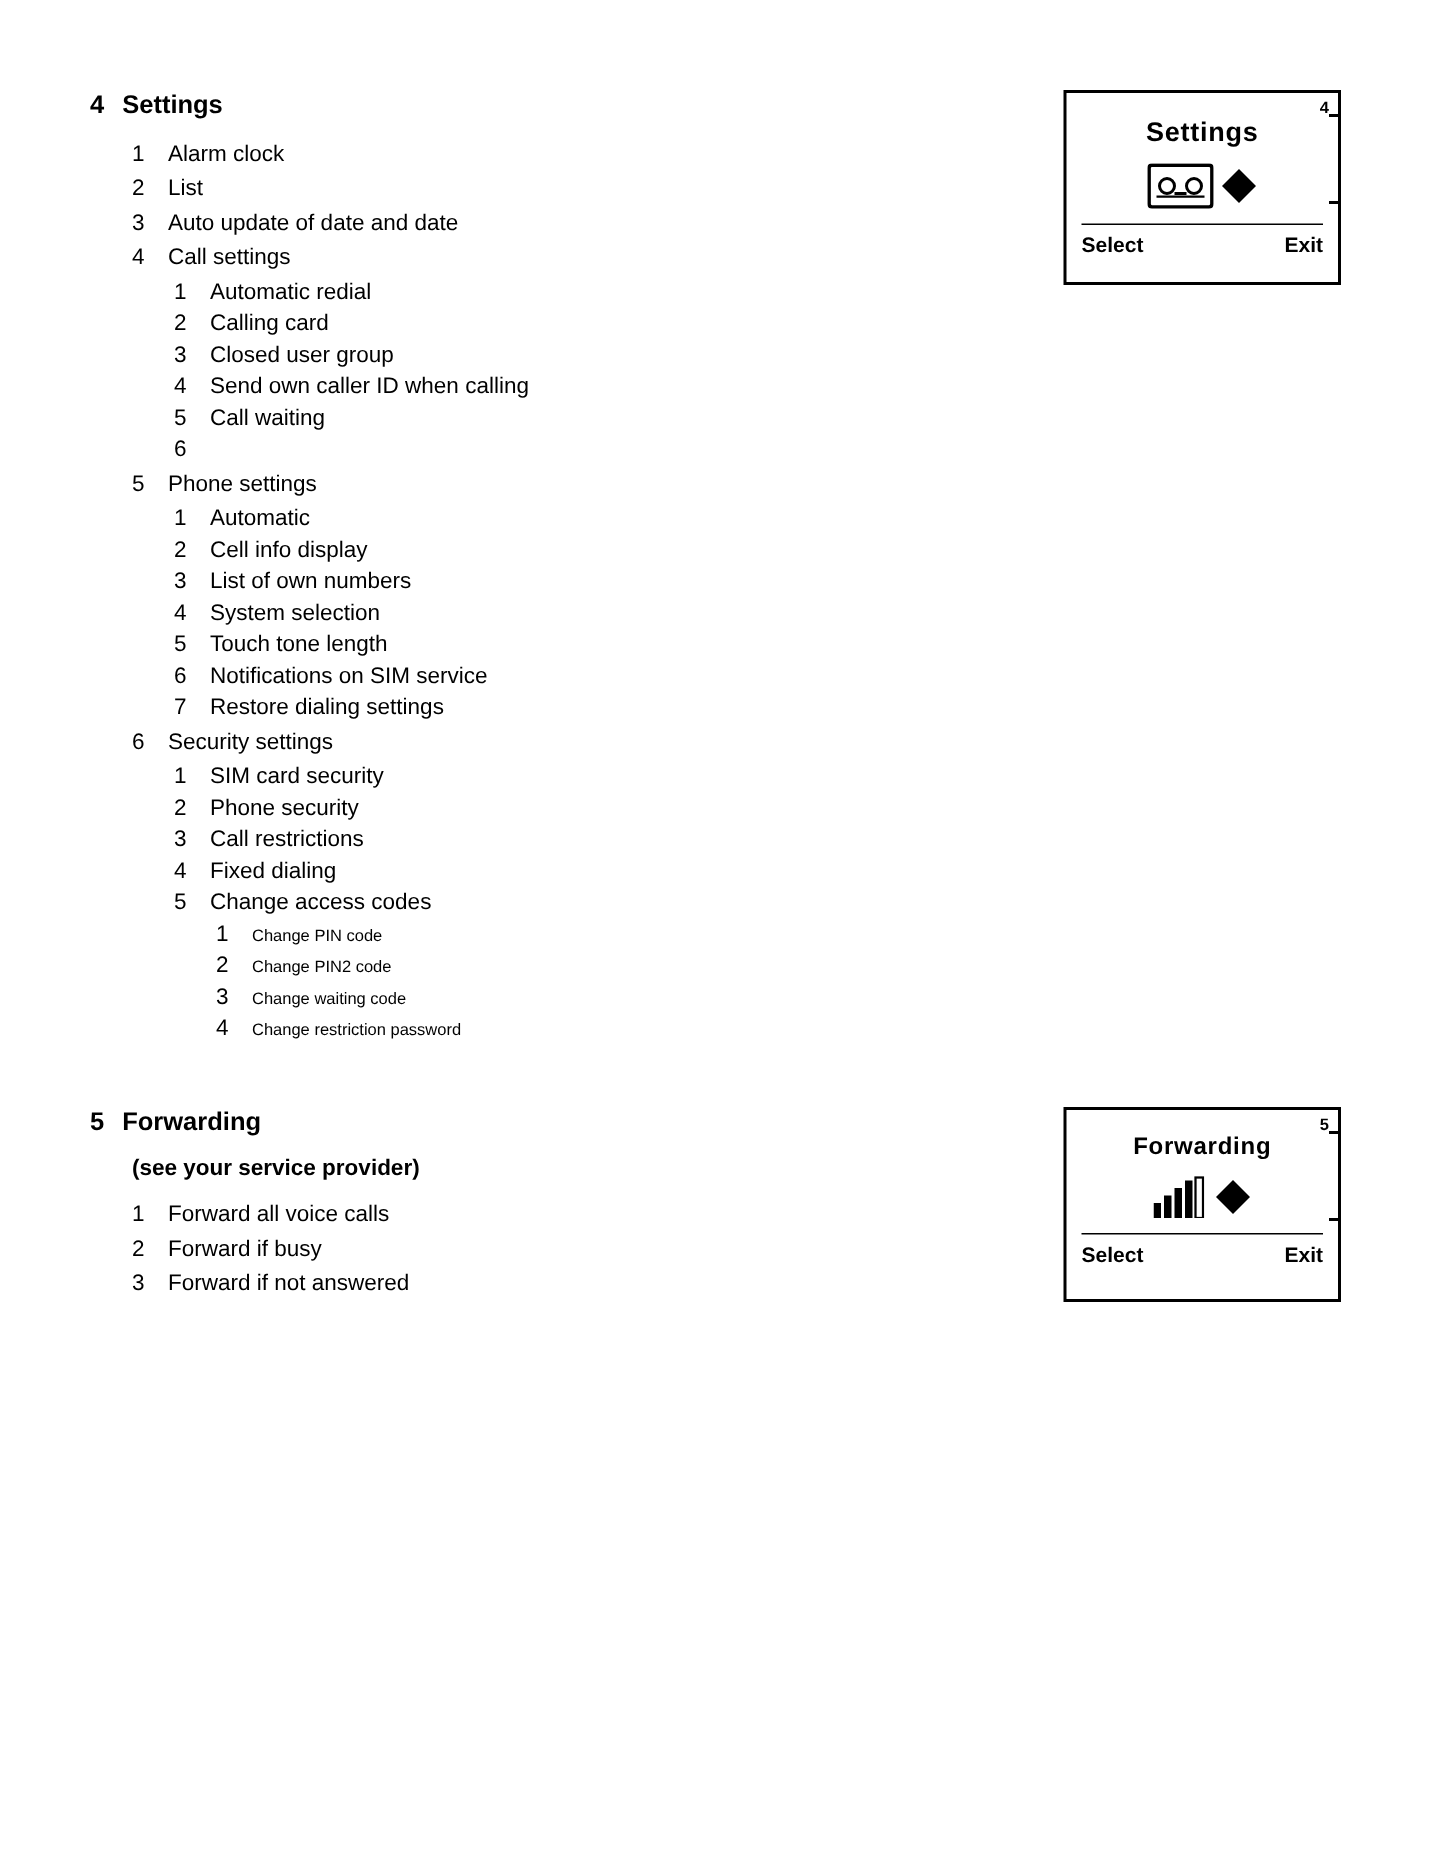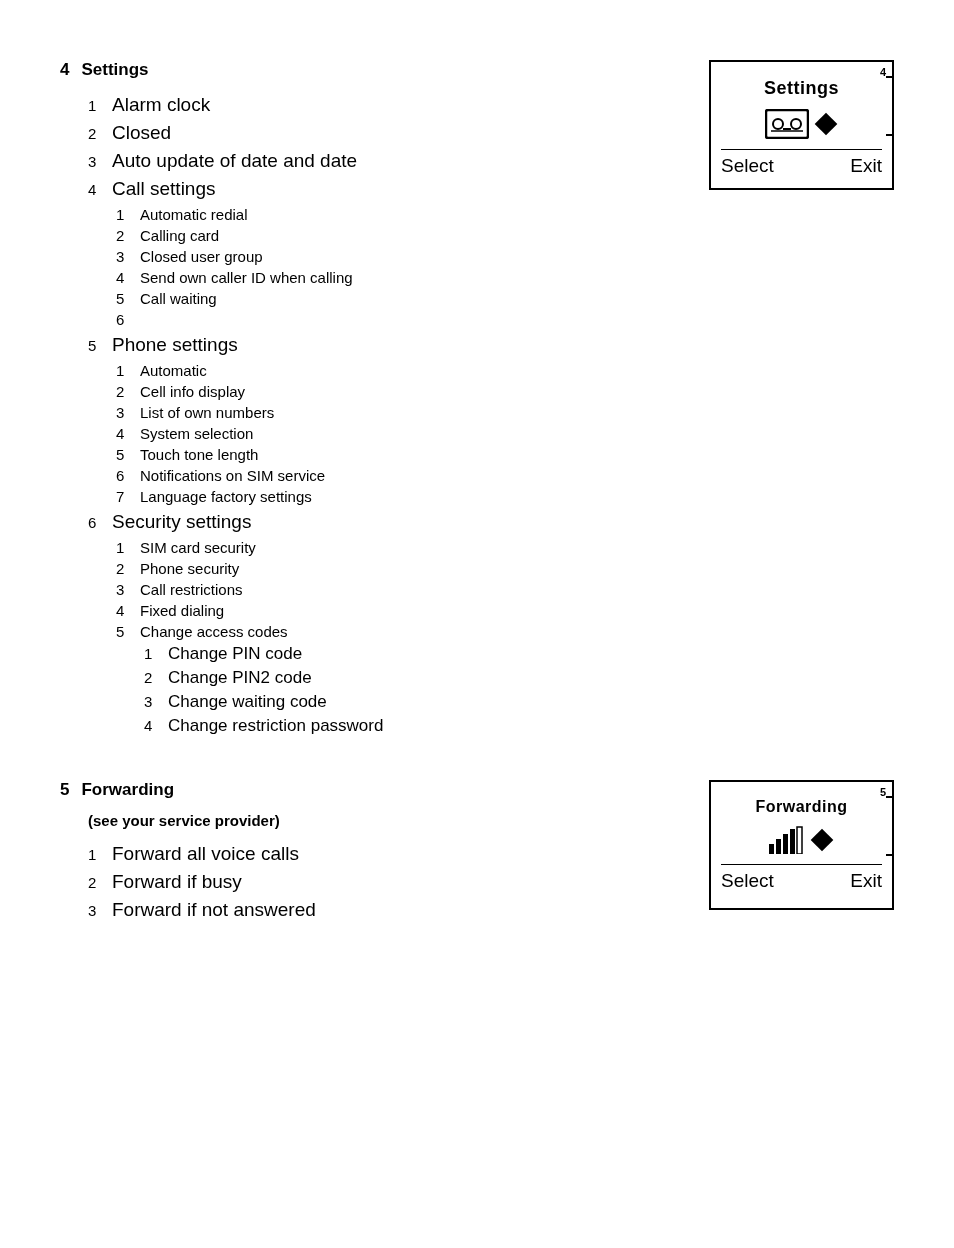--- a/index.html
+++ b/index.html
@@ -90,22 +90,22 @@
       margin-bottom: 10px;
       letter-spacing: 0.5px;
     }
 
     .mockup-footer {
       display: flex;
       justify-content: space-between;
       align-items: center;
       border-top: 1px solid #000;
       padding-top: 5px;
-      font-size: 19px;
-      font-weight: normal;
+      font-size: 14px;
+      font-weight: bold;
     }
 
     
     ol.level1 {
       list-style: none;
       padding-left: 0;
     }
 
     ol.level1 > li {
       display: flex;
@@ -114,21 +114,21 @@
       margin-bottom: 6px;
       padding-left: 28px;
     }
 
     ol.level1 > li .item-num {
       min-width: 14px;
       font-size: 15px;
     }
 
     ol.level1 > li .item-text {
-      font-size: 19px;
+      font-size: 15px;
     }
 
     
     .sublist-container {
       padding-left: 28px;
     }
 
     ol.level2 {
       list-style: none;
       padding-left: 0;
@@ -168,21 +168,21 @@
       margin-bottom: 4px;
       padding-left: 28px;
     }
 
     ol.level3 > li .item-num {
       min-width: 14px;
       font-size: 15px;
     }
 
     ol.level3 > li .item-text {
-      font-size: 17px;
+      font-size: 11px;
     }
 
     .page-footer {
       text-align: center;
       margin-top: 40px;
       font-size: 15px;
     }
 
     
     .section4-header-row {
@@ -229,21 +229,21 @@
 
         <ol class="level1">
 
           <li>
             <span class="item-num">1</span>
             <span class="item-text">Alarm clock</span>
           </li>
 
           <li>
             <span class="item-num">2</span>
-            <span class="item-text">Closed</span>
+            <span class="item-text">List</span>
           </li>
 
           <li>
             <span class="item-num">3</span>
             <span class="item-text">Auto update of date and date</span>
           </li>
 
           <li>
             <span class="item-num">4</span>
             <span class="item-text">Call settings</span>
@@ -306,21 +306,21 @@
             <li>
               <span class="item-num">5</span>
               <span class="item-text">Touch tone length</span>
             </li>
             <li>
               <span class="item-num">6</span>
               <span class="item-text">Notifications on SIM service</span>
             </li>
             <li>
               <span class="item-num">7</span>
-              <span class="item-text">Language factory settings</span>
+              <span class="item-text">Restore dialing settings</span>
             </li>
           </ol>
         </div>
 
         <ol class="level1" style="margin-top:6px;">
           <li>
             <span class="item-num">6</span>
             <span class="item-text">Security settings</span>
           </li>
         </ol>

